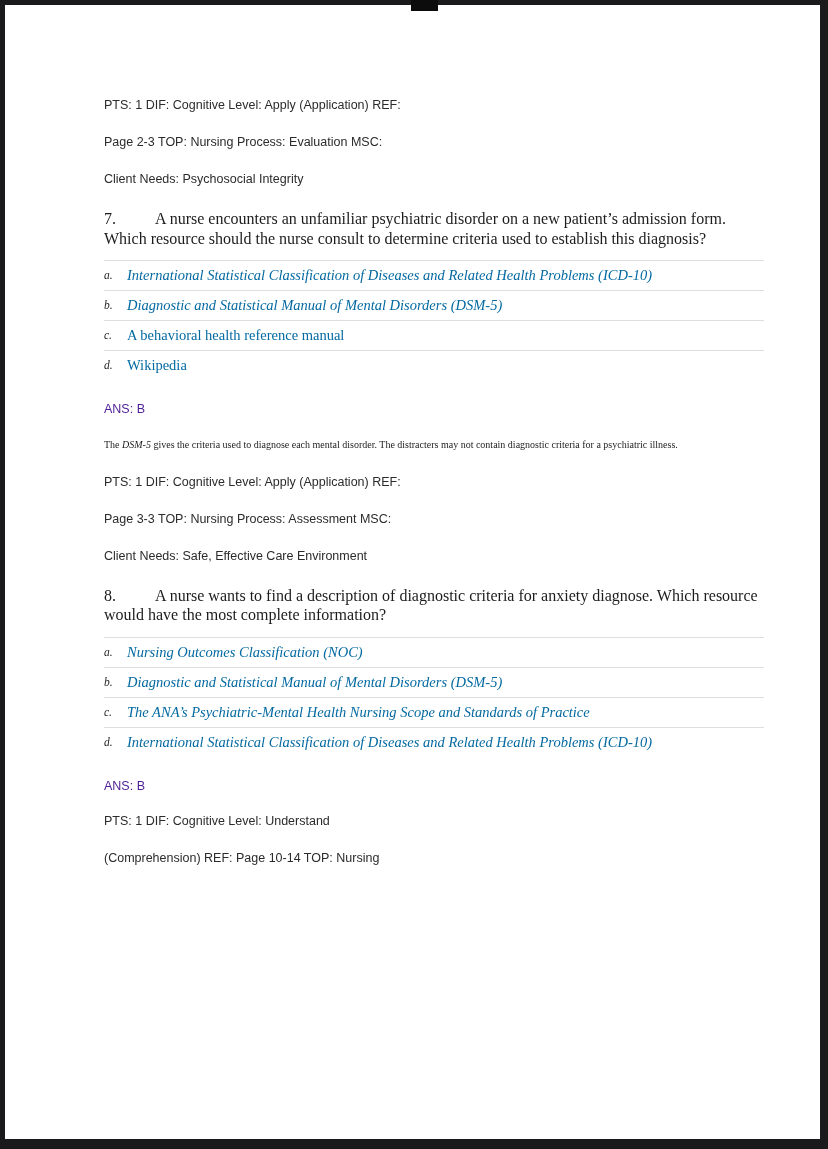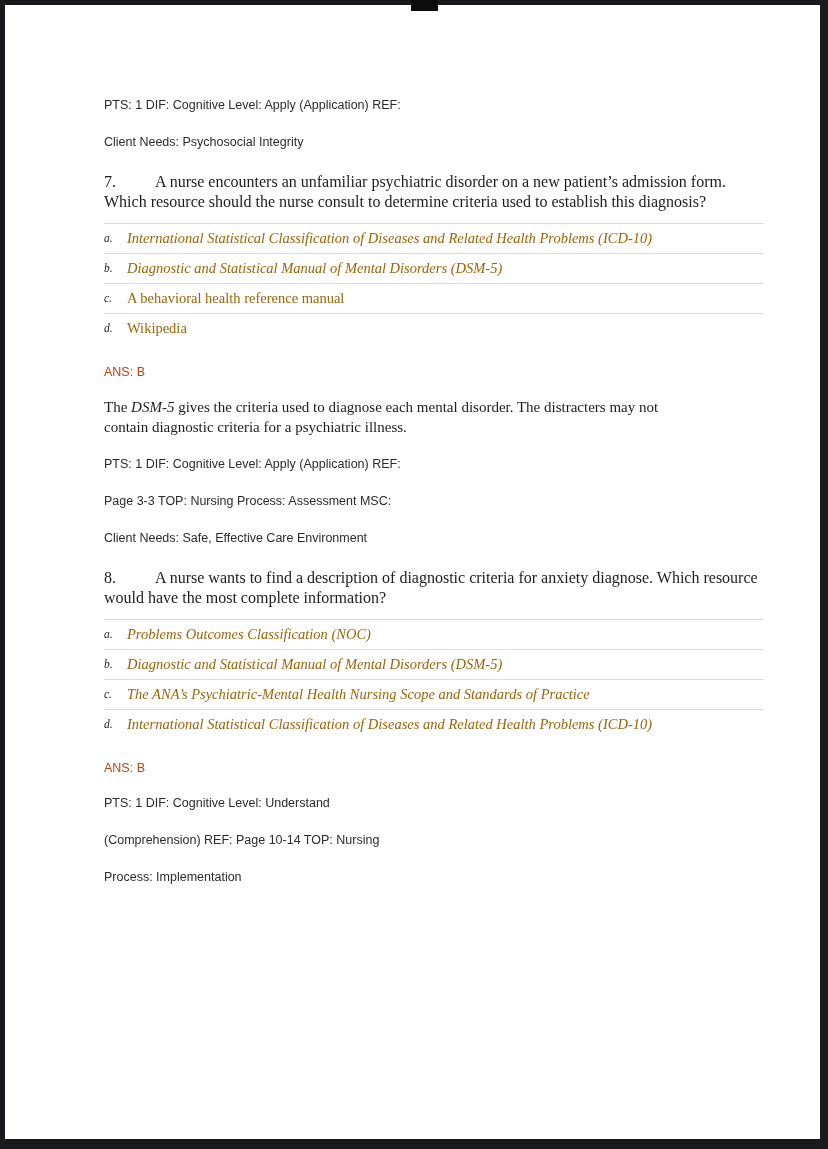--- a/index.html
+++ b/index.html
@@ -65,50 +65,51 @@
     flex: none;
     width: 23px;
     font-style: italic;
     font-size: 11.5px;
     padding-top: 3px;
     color: #262626;
   }
   .opt-text {
     font-size: 14.5px;
     line-height: 19px;
-    color: #a16207;
+    color: #0369a1;
     white-space: nowrap;
   }
   .opt-text.italic { font-style: italic; }
   .ans-line {
     margin-top: 22px;
     font-family: "Liberation Sans", sans-serif;
     font-size: 12.5px;
     line-height: 15px;
-    color: #c2410c;
+    color: #4c1d95;
   }
   .rationale {
     margin-top: 18px;
-    font-size: 15px;
+    font-size: 10px;
     line-height: 19.5px;
     color: #1c1c1c;
     max-width: 600px;
   }
   .rationale .it { font-style: italic; }
 </style>
 </head>
 <body>
 
 <div class="frame">
   <div class="top-tab"></div>
   <div class="paper">
     <div class="content">
 
       <div>
         <p class="meta-line">PTS: 1 DIF: Cognitive Level: Apply (Application) REF:</p>
+        <p class="meta-line">Page 2-3 TOP: Nursing Process: Evaluation MSC:</p>
         <p class="meta-line">Client Needs: Psychosocial Integrity</p>
       </div>
 
       <p class="q-para"><span class="q-num">7.</span><span>A nurse encounters an unfamiliar psychiatric disorder on a new patient’s admission form. Which resource should the nurse consult to determine criteria used to establish this diagnosis?</span></p>
 
       <div class="opt-table">
         <div class="opt-row">
           <span class="opt-letter">a.</span>
           <span class="opt-text italic">International Statistical Classification of Diseases and Related Health Problems (ICD-10)</span>
         </div>
@@ -134,21 +135,21 @@
         <p class="meta-line">PTS: 1 DIF: Cognitive Level: Apply (Application) REF:</p>
         <p class="meta-line">Page 3-3 TOP: Nursing Process: Assessment MSC:</p>
         <p class="meta-line">Client Needs: Safe, Effective Care Environment</p>
       </div>
 
       <p class="q-para"><span class="q-num">8.</span><span>A nurse wants to find a description of diagnostic criteria for anxiety diagnose. Which resource would have the most complete information?</span></p>
 
       <div class="opt-table">
         <div class="opt-row">
           <span class="opt-letter">a.</span>
-          <span class="opt-text italic">Problems Outcomes Classification (NOC)</span>
+          <span class="opt-text italic">Nursing Outcomes Classification (NOC)</span>
         </div>
         <div class="opt-row">
           <span class="opt-letter">b.</span>
           <span class="opt-text italic">Diagnostic and Statistical Manual of Mental Disorders (DSM-5)</span>
         </div>
         <div class="opt-row">
           <span class="opt-letter">c.</span>
           <span class="opt-text italic">The ANA’s Psychiatric-Mental Health Nursing Scope and Standards of Practice</span>
         </div>
         <div class="opt-row">
@@ -156,18 +157,17 @@
           <span class="opt-text italic">International Statistical Classification of Diseases and Related Health Problems (ICD-10)</span>
         </div>
       </div>
 
       <p class="ans-line">ANS: B</p>
 
 
       <div class="meta-block">
         <p class="meta-line">PTS: 1 DIF: Cognitive Level: Understand</p>
         <p class="meta-line">(Comprehension) REF: Page 10-14 TOP: Nursing</p>
-        <p class="meta-line">Process: Implementation</p>
       </div>
 
     </div>
   </div>
 </div>
 
 </body></html>

